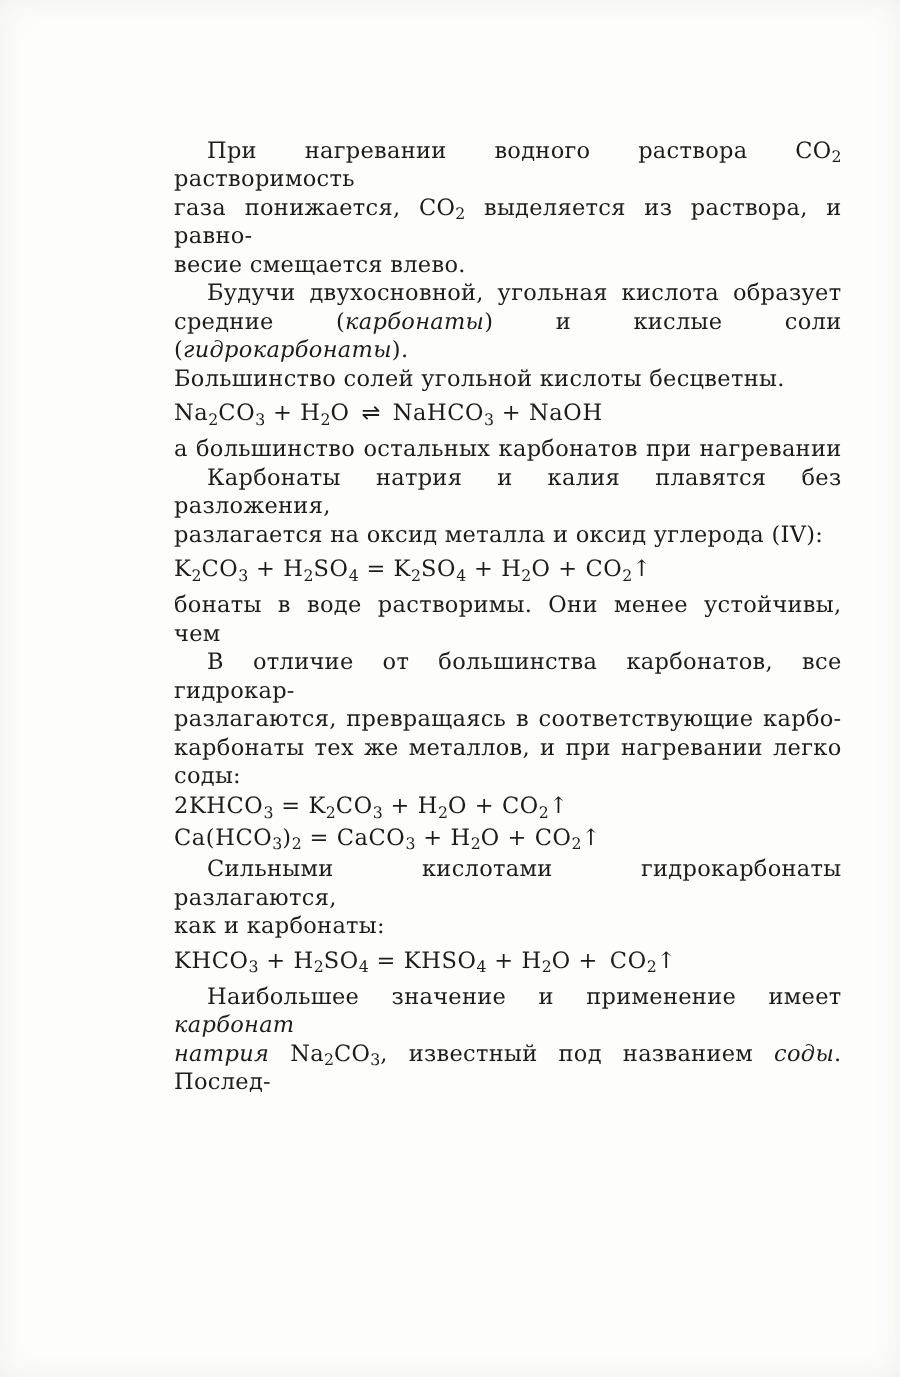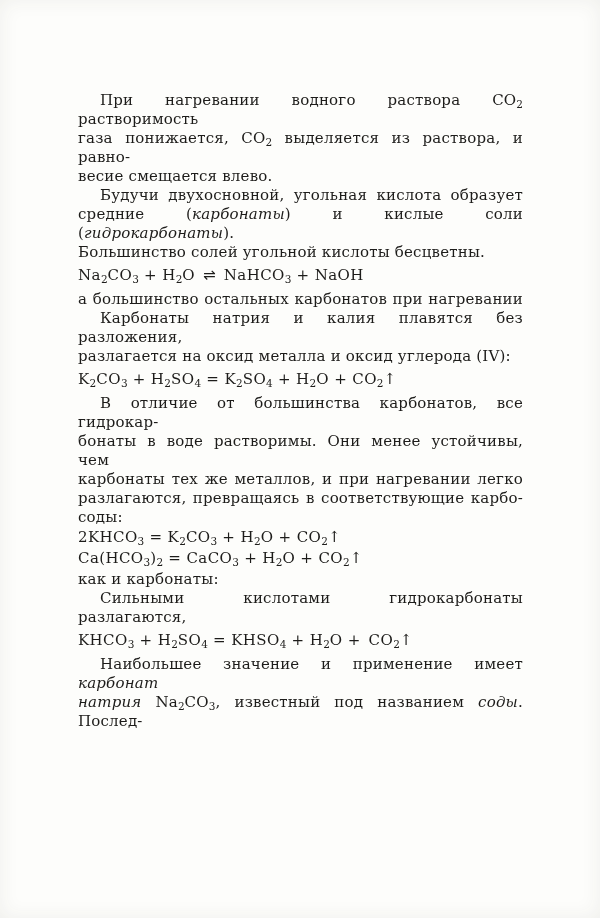--- a/index.html
+++ b/index.html
@@ -7,21 +7,21 @@
     width: 600px; height: 918px;
     background: #f4f4f2;
     font-family: "DejaVu Serif", "DejaVu Sans", serif;
   }
   .page {
     position: relative;
     width: 600px; height: 918px;
     box-sizing: border-box;
     background: #fdfdfb;
     box-shadow: inset 0 0 20px rgba(60,55,45,0.07);
-    padding: 91px 77px 0 78px;
+    padding: 91px 77px 0 116px;
     color: #1d1c1a;
     overflow: hidden;
   }
   .content { width: 445px; }
   .para { margin: 0; }
   .line {
     font-size: 15px;
     line-height: 19px;
     letter-spacing: 0.2px;
     text-align: justify;
@@ -63,31 +63,31 @@
         <div class="line lastline">Большинство солей угольной кислоты бесцветны.</div>
       </div>
       <div class="formula">Na<sub>2</sub>CO<sub>3</sub> + H<sub>2</sub>O <span class="arrow-eq">⇌</span> NaHCO<sub>3</sub> + NaOH</div>
       <div class="para">
         <div class="line">а большинство остальных карбонатов при нагревании</div>
         <div class="line indent">Карбонаты натрия и калия плавятся без разложения,</div>
         <div class="line lastline">разлагается на оксид металла и оксид углерода (IV):</div>
       </div>
       <div class="formula">K<sub>2</sub>CO<sub>3</sub> + H<sub>2</sub>SO<sub>4</sub> = K<sub>2</sub>SO<sub>4</sub> + H<sub>2</sub>O + CO<sub>2</sub>↑</div>
       <div class="para">
+        <div class="line">бонаты в воде растворимы. Они менее устойчивы, чем</div>
         <div class="line indent">В отличие от большинства карбонатов, все гидрокар-</div>
-        <div class="line">бонаты в воде растворимы. Они менее устойчивы, чем</div>
+        <div class="line">разлагаются, превращаясь в соответствующие карбо-</div>
         <div class="line">карбонаты тех же металлов, и при нагревании легко</div>
-        <div class="line">разлагаются, превращаясь в соответствующие карбо-</div>
         <div class="line lastline">соды:</div>
       </div>
       <div class="formula tight">2KHCO<sub>3</sub> = K<sub>2</sub>CO<sub>3</sub> + H<sub>2</sub>O + CO<sub>2</sub>↑</div>
       <div class="formula tight">Ca(HCO<sub>3</sub>)<sub>2</sub> = CaCO<sub>3</sub> + H<sub>2</sub>O + CO<sub>2</sub>↑</div>
       <div class="para">
+        <div class="line indent">Сильными кислотами гидрокарбонаты разлагаются,</div>
         <div class="line lastline">как и карбонаты:</div>
-        <div class="line indent">Сильными кислотами гидрокарбонаты разлагаются,</div>
       </div>
       <div class="formula">KHCO<sub>3</sub> + H<sub>2</sub>SO<sub>4</sub> = KHSO<sub>4</sub> + H<sub>2</sub>O + CO<sub>2</sub>↑</div>
       <div class="para">
         <div class="line indent">Наибольшее значение и применение имеет <em>карбонат</em></div>
         <div class="line"><em>натрия</em> Na<sub>2</sub>CO<sub>3</sub>, известный под названием <em>соды</em>. Послед-</div>
       </div>
     </div>
 
 </div>
 

